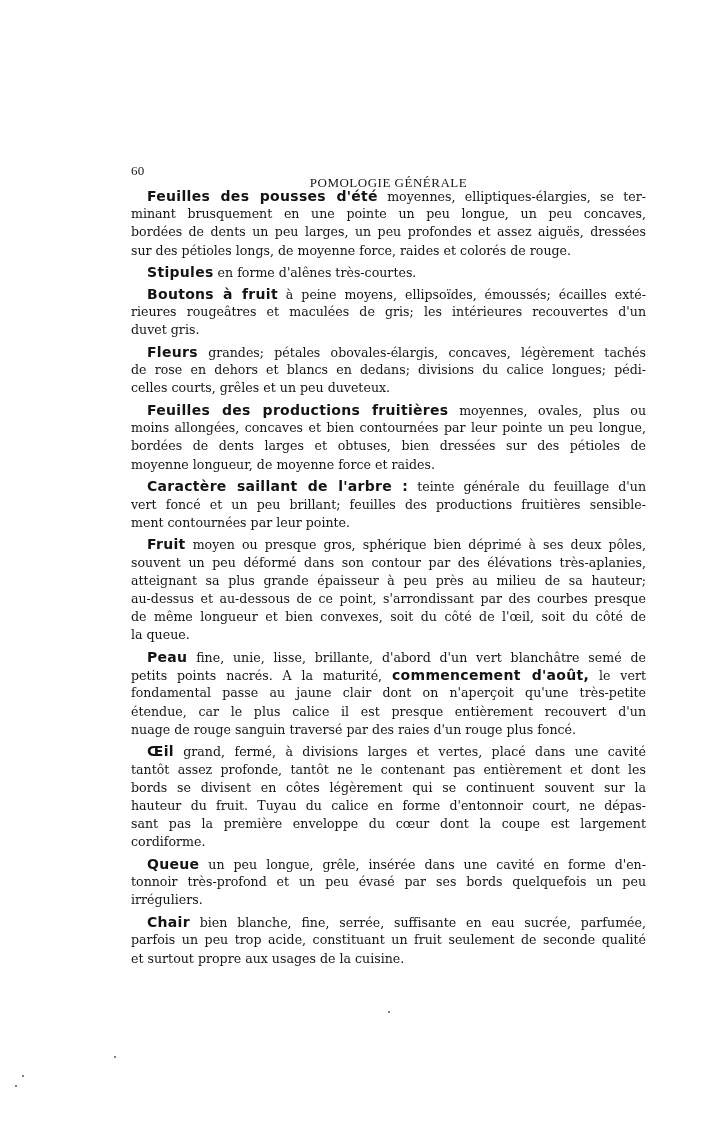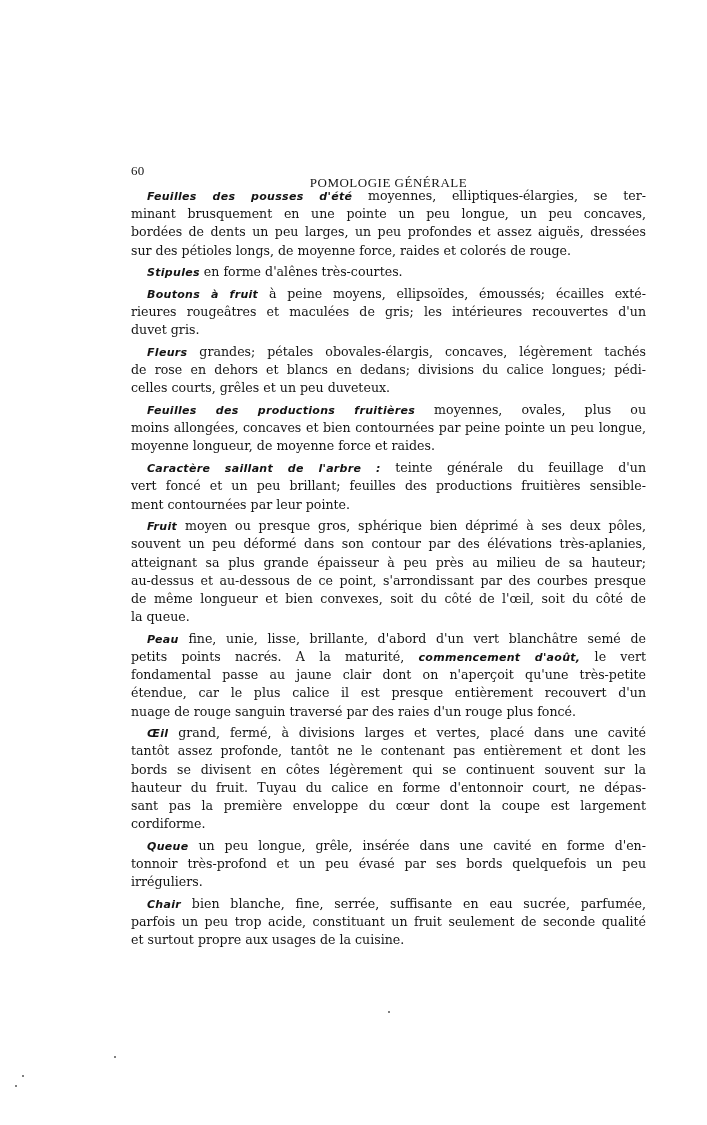--- a/index.html
+++ b/index.html
@@ -20,21 +20,21 @@
   .para { margin: 0 0 3.5px 0; }
   .line {
     display: block; height: 18.2px; line-height: 18.2px;
     font-size: 12.6px; white-space: nowrap;
     text-align: justify; text-align-last: justify;
   }
   .line.last { text-align-last: left; }
   .line.first { padding-left: 16px; }
   .term {
     font-family: "DejaVu Sans", "Liberation Sans", sans-serif;
-    font-weight: bold; letter-spacing: 0.3px; font-size: 11px; font-style: italic;
+    font-weight: bold; letter-spacing: 0.3px; font-size: 14px;
   }
   .speck { position: absolute; width: 2px; height: 2px; background: #555; border-radius: 1px; }
 </style>
 </head>
 <body>
 
 <div class="page">
   <div class="running-head">
     <span class="page-number">60</span>
     <span class="running-title">POMOLOGIE GÉNÉRALE</span>
@@ -54,21 +54,22 @@
         <span class="line"><span>rieures rougeâtres et maculées de gris; les intérieures recouvertes d'un</span></span>
         <span class="line last"><span>duvet gris.</span></span>
       </div>
       <div class="para">
         <span class="line first"><span class="term">Fleurs</span><span> grandes; pétales obovales-élargis, concaves, légèrement tachés</span></span>
         <span class="line"><span>de rose en dehors et blancs en dedans; divisions du calice longues; pédi-</span></span>
         <span class="line last"><span>celles courts, grêles et un peu duveteux.</span></span>
       </div>
       <div class="para">
         <span class="line first"><span class="term">Feuilles des productions fruitières</span><span> moyennes, ovales, plus ou</span></span>
-        <span class="line"><span>moins allongées, concaves et bien contournées par peine pointe un peu longue,</span></span>
+        <span class="line"><span>moins allongées, concaves et bien contournées par leur pointe un peu longue,</span></span>
+        <span class="line"><span>bordées de dents larges et obtuses, bien dressées sur des pétioles de</span></span>
         <span class="line last"><span>moyenne longueur, de moyenne force et raides.</span></span>
       </div>
       <div class="para">
         <span class="line first"><span class="term">Caractère saillant de l'arbre :</span><span> teinte générale du feuillage d'un</span></span>
         <span class="line"><span>vert foncé et un peu brillant; feuilles des productions fruitières sensible-</span></span>
         <span class="line last"><span>ment contournées par leur pointe.</span></span>
       </div>
       <div class="para">
         <span class="line first"><span class="term">Fruit</span><span> moyen ou presque gros, sphérique bien déprimé à ses deux pôles,</span></span>
         <span class="line"><span>souvent un peu déformé dans son contour par des élévations très-aplanies,</span></span>

